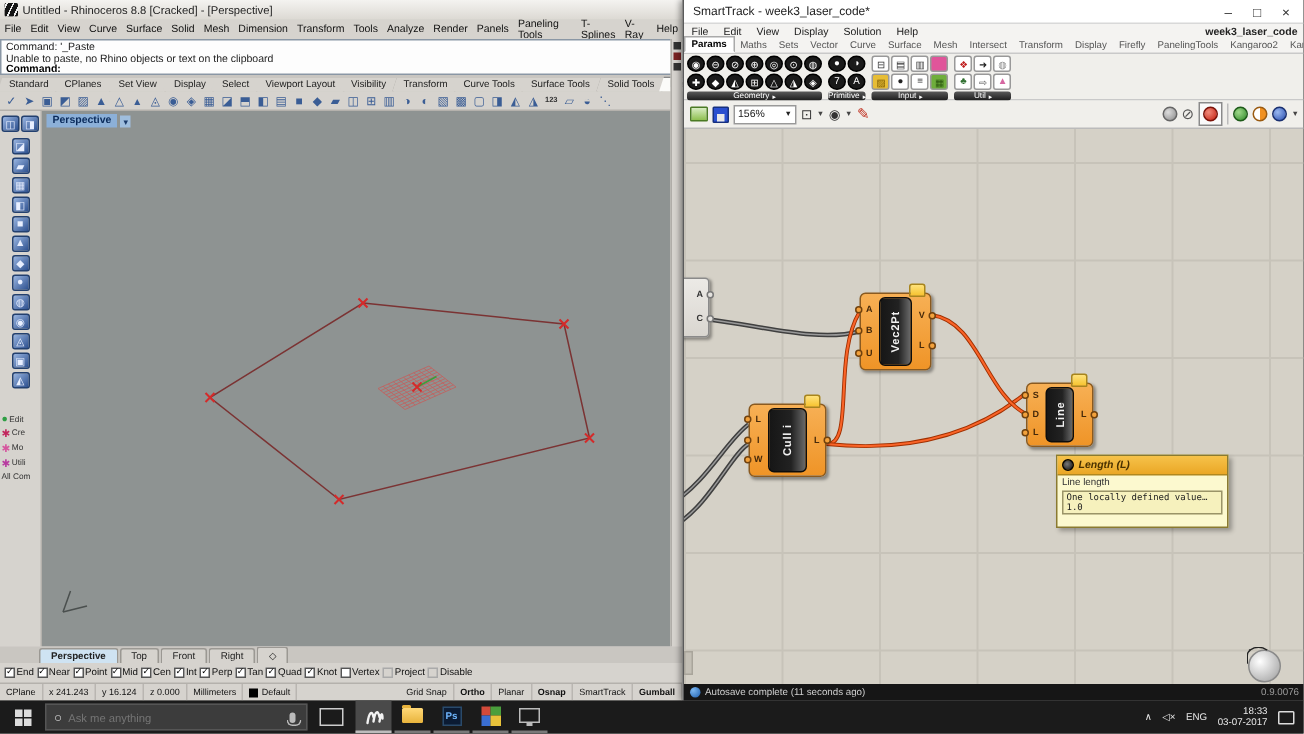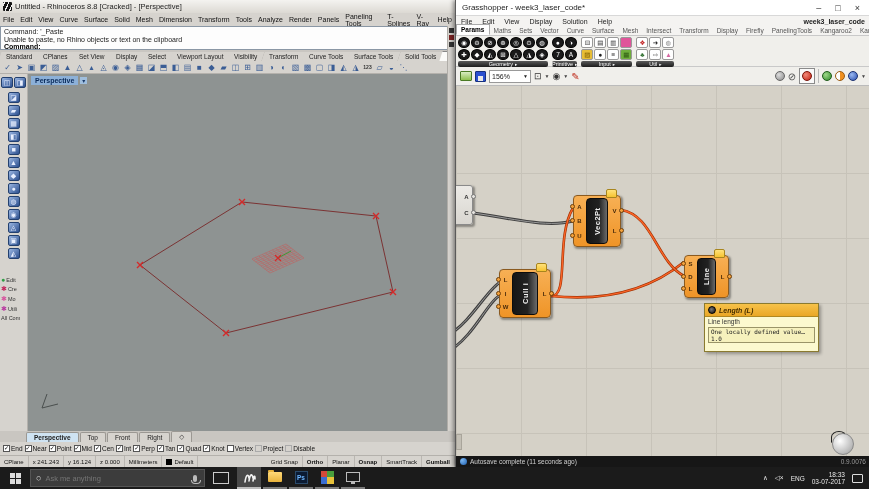--- a/index.html
+++ b/index.html
@@ -396,21 +396,21 @@
           <span class="st-seg">Planar</span>
           <span class="st-seg b">Osnap</span>
           <span class="st-seg">SmartTrack</span>
           <span class="st-seg b">Gumball</span>
         </span>
       </div>
   </div>
 
   <div id="gh">
     <div class="gh-title">
-      <span>Grasshopper - week3_laser_code*</span>
+      <span>SmartTrack - week3_laser_code*</span>
       <span class="gh-winbtns">
         <span>–</span>
         <span>□</span>
         <span>×</span>
       </span>
     </div>
     <div class="gh-menu">
       <span>File</span>
         <span>Edit</span>
         <span>View</span>

